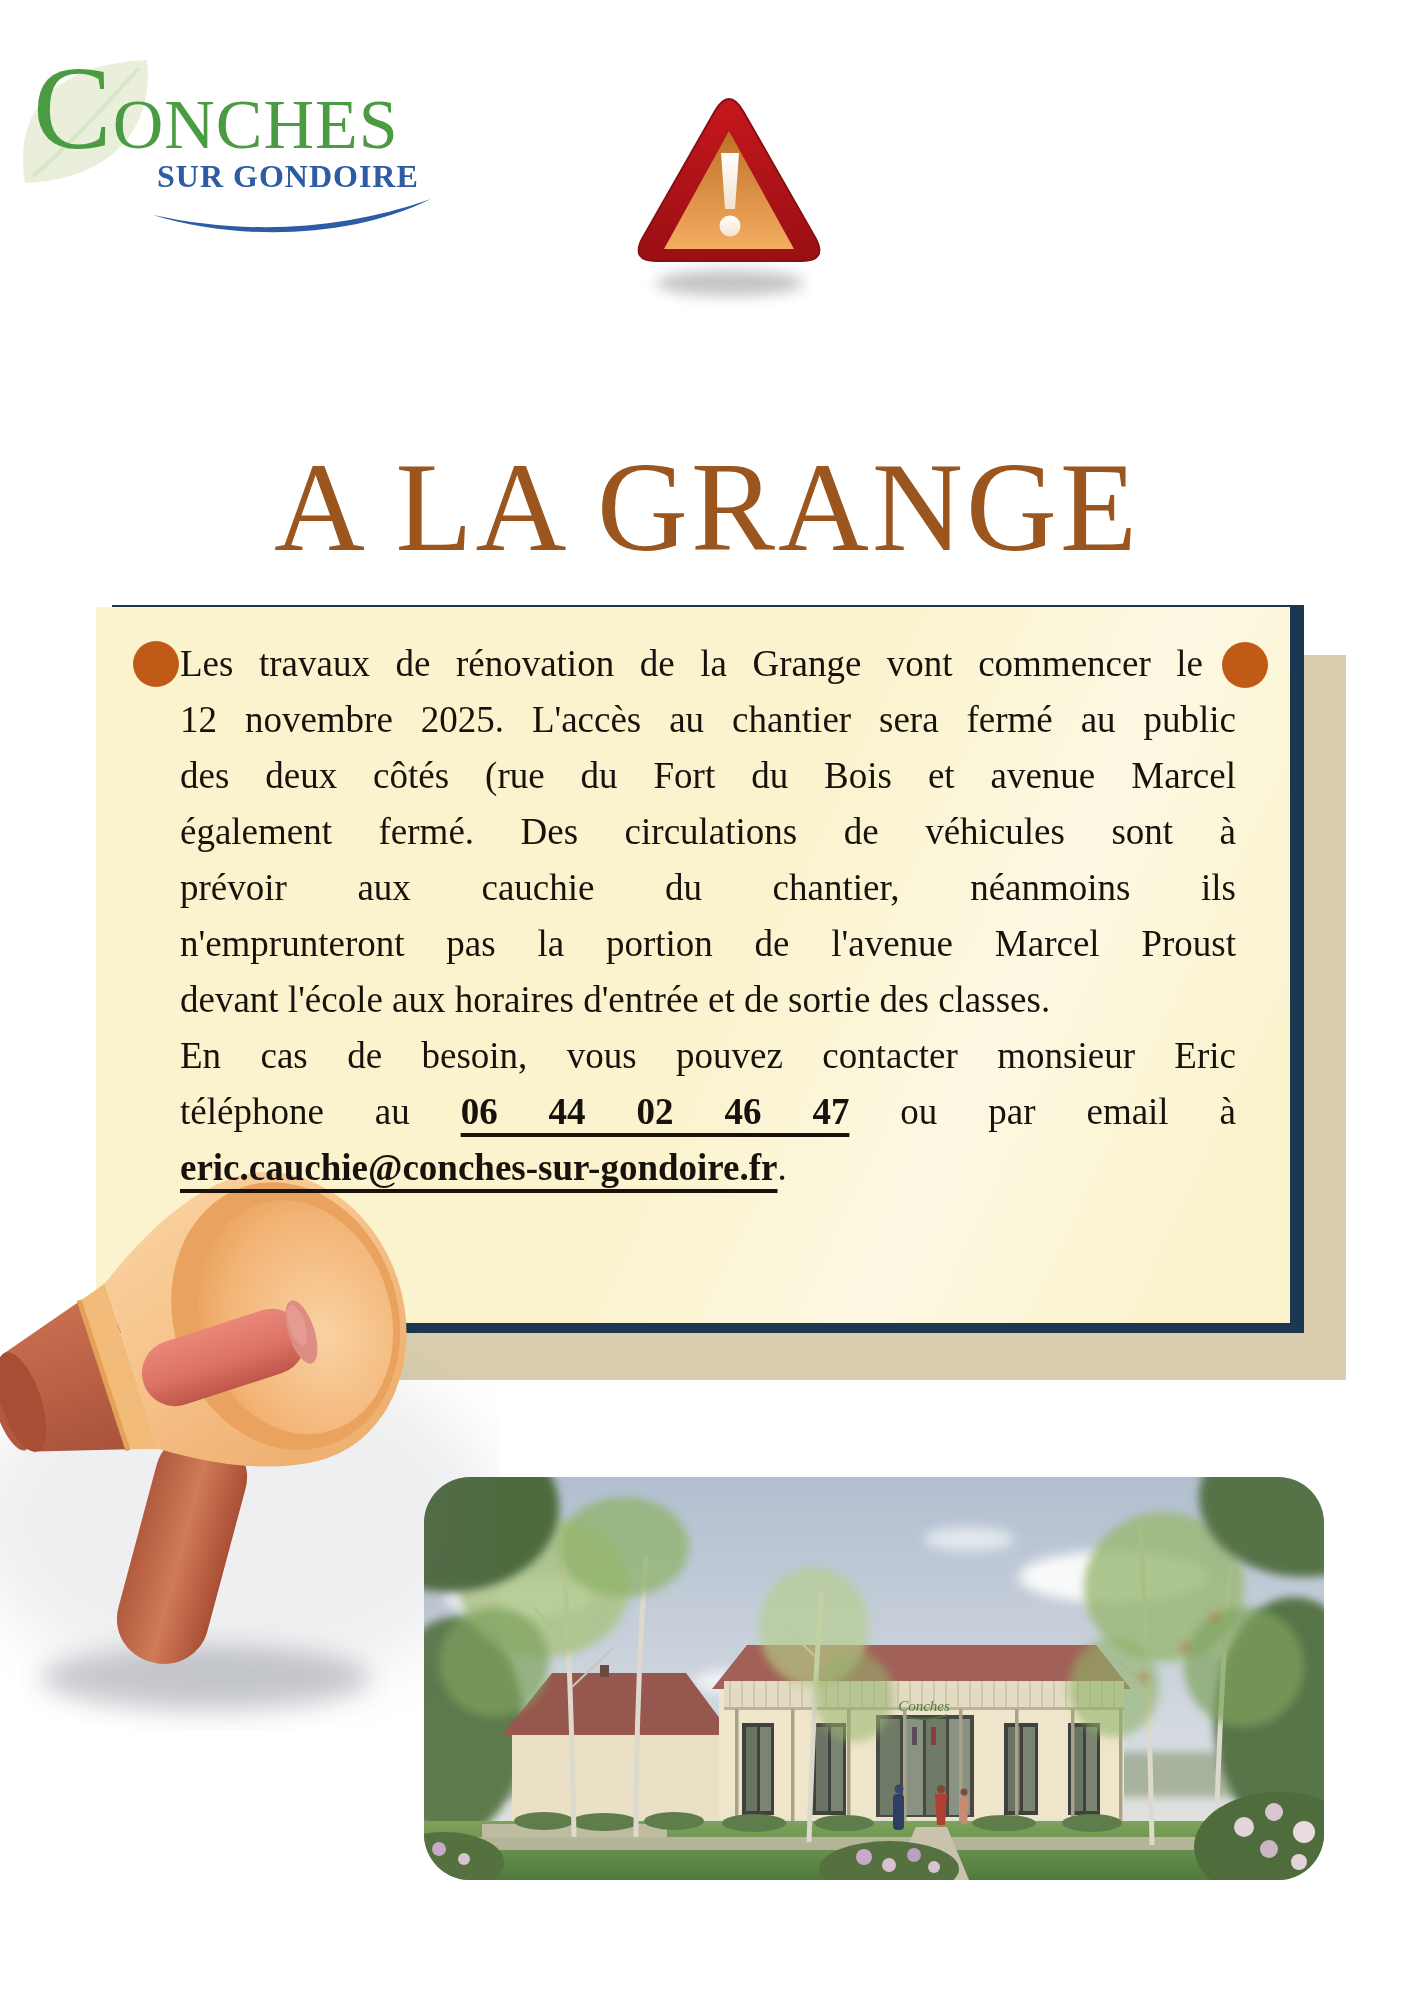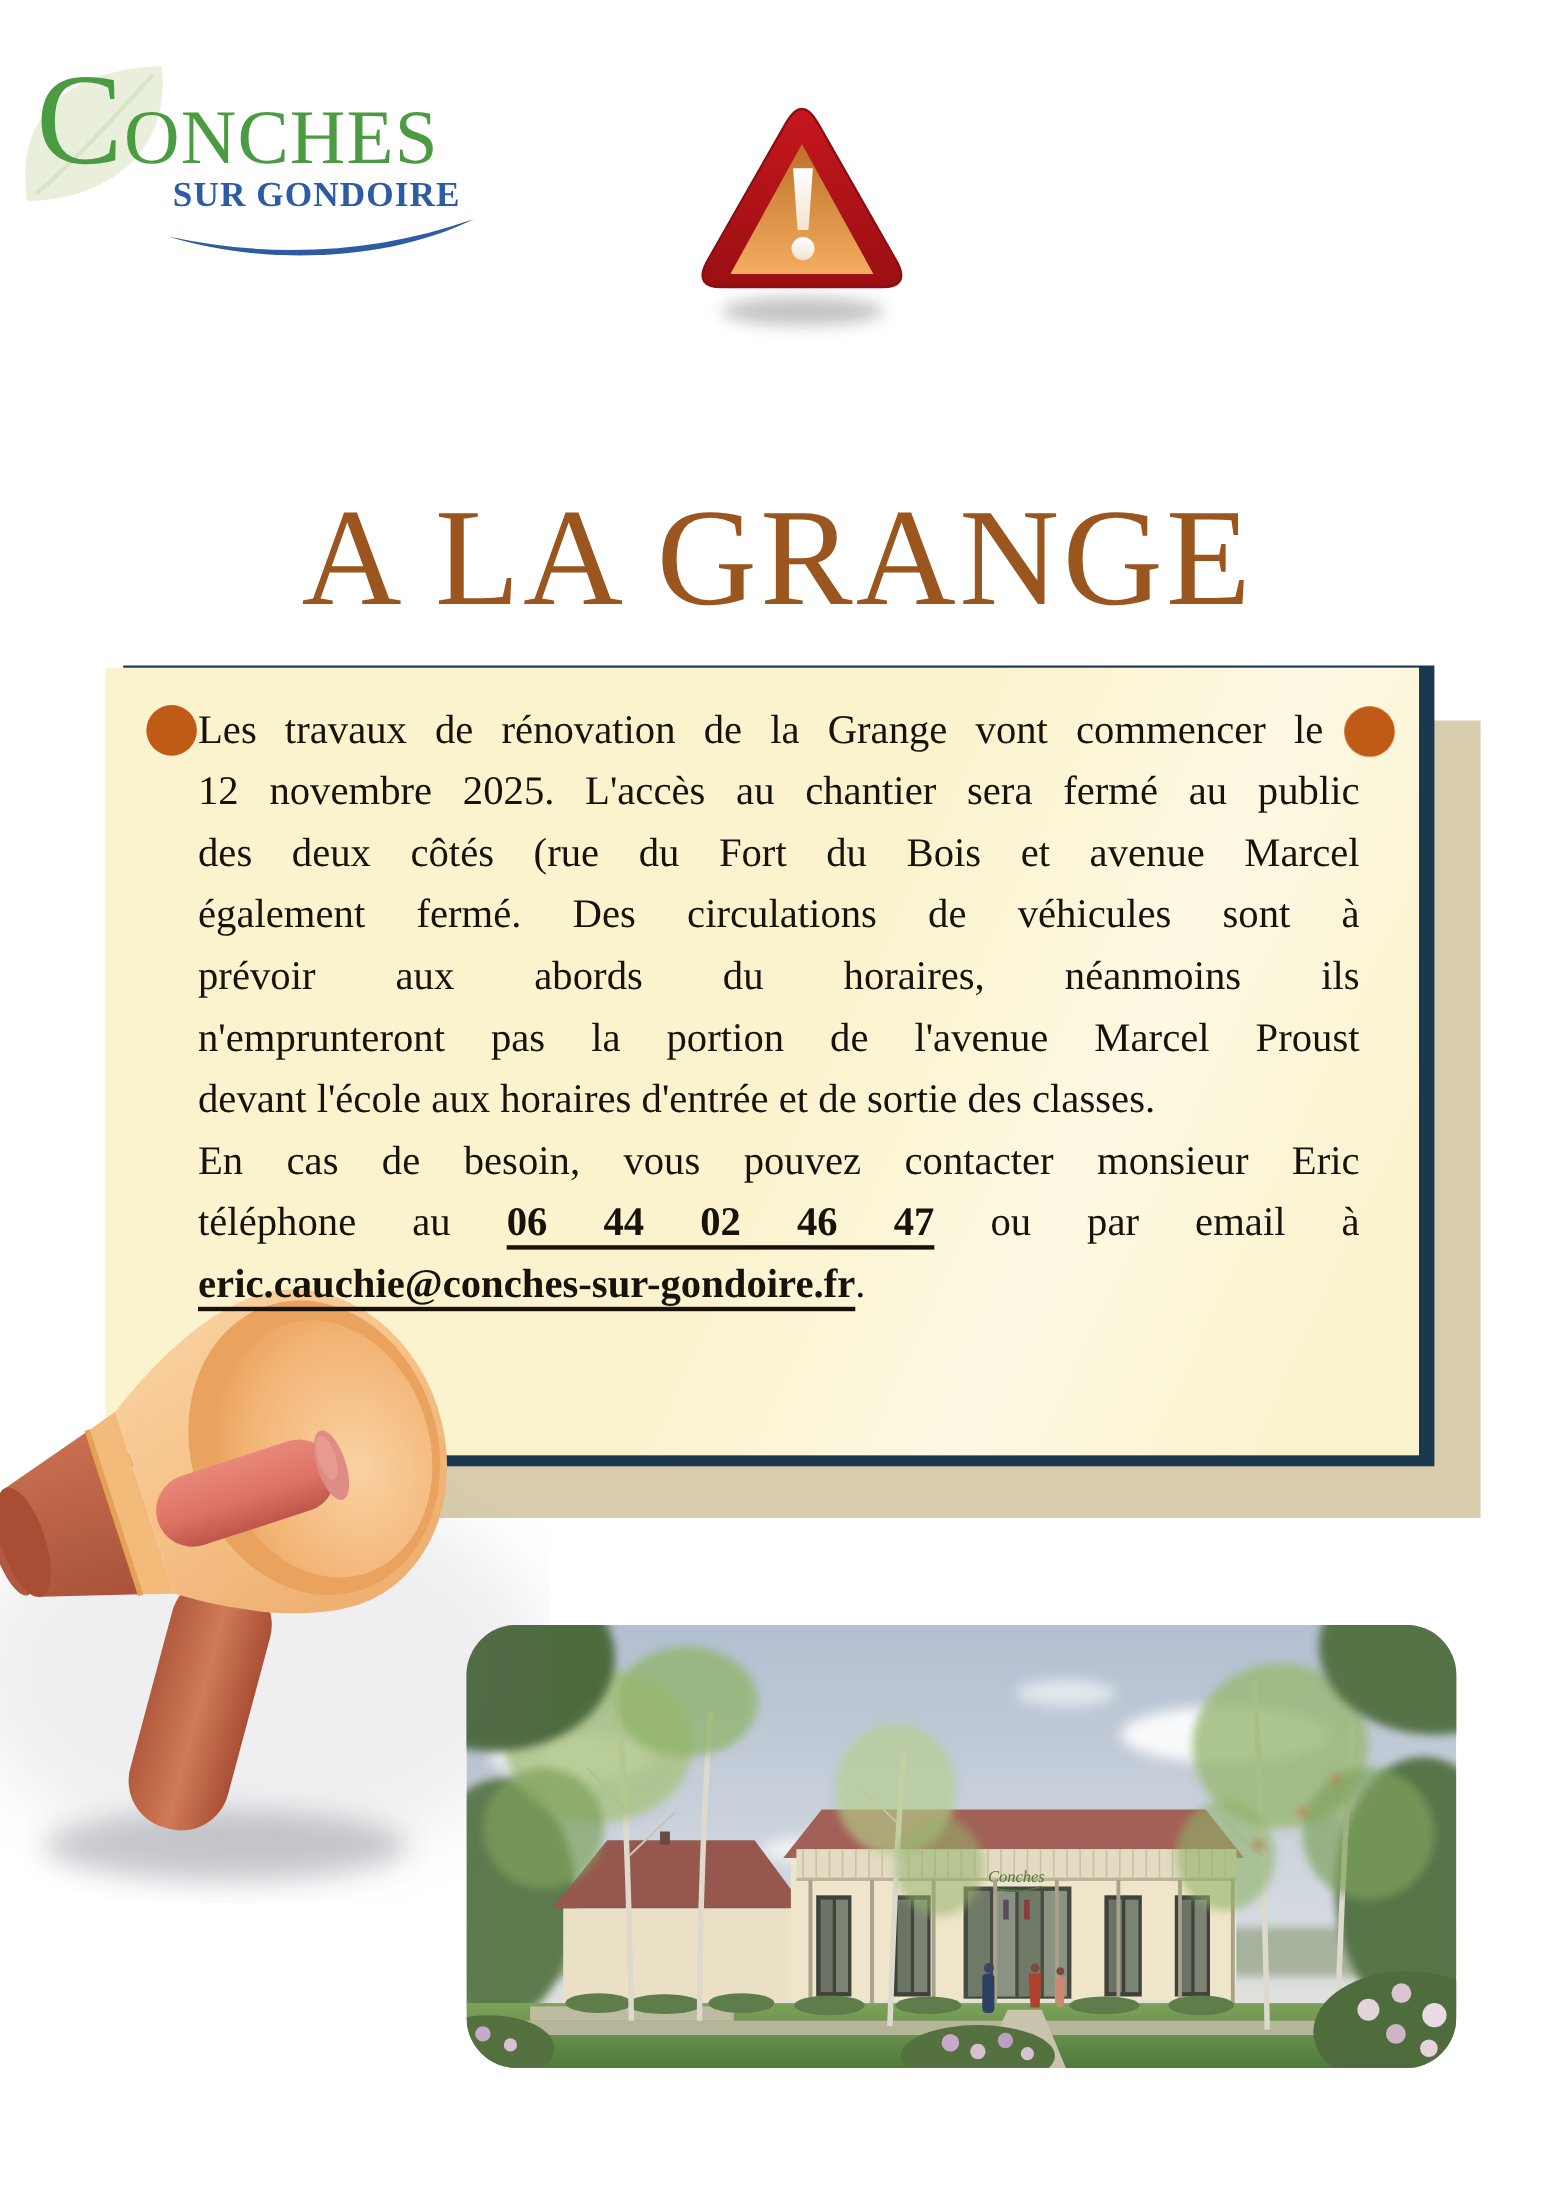--- a/index.html
+++ b/index.html
@@ -150,21 +150,21 @@
   </svg>
 
   <div class="dot dot-l"></div>
   <div class="dot dot-r"></div>
 
   <div class="ntext">
     <div class="tline w1"><span>Les travaux de rénovation de la Grange vont commencer le</span></div>
     <div class="tline"><span>12 novembre 2025. L'accès au chantier sera fermé au public</span></div>
     <div class="tline"><span>des deux côtés (rue du Fort du Bois et avenue Marcel</span></div>
     <div class="tline"><span>également fermé. Des circulations de véhicules sont à</span></div>
-    <div class="tline"><span>prévoir aux abords du horaires, néanmoins ils</span></div>
+    <div class="tline"><span>prévoir aux cauchie du chantier, néanmoins ils</span></div>
     <div class="tline"><span>n'emprunteront pas la portion de l'avenue Marcel Proust</span></div>
     <div class="tline pend"><span>devant l'école aux horaires d'entrée et de sortie des classes.</span></div>
     <div class="tline"><span>En cas de besoin, vous pouvez contacter monsieur Eric</span></div>
     <div class="tline"><span>téléphone au </span><span class="bu">06 44 02 46 47</span><span> ou par email à</span></div>
     <div class="tline pend"><span class="bu">eric.cauchie@conches-sur-gondoire.fr</span><span>.</span></div>
   </div>
 
   <div class="photo">
     <svg width="900" height="403" viewBox="0 0 900 403">
       <defs>

